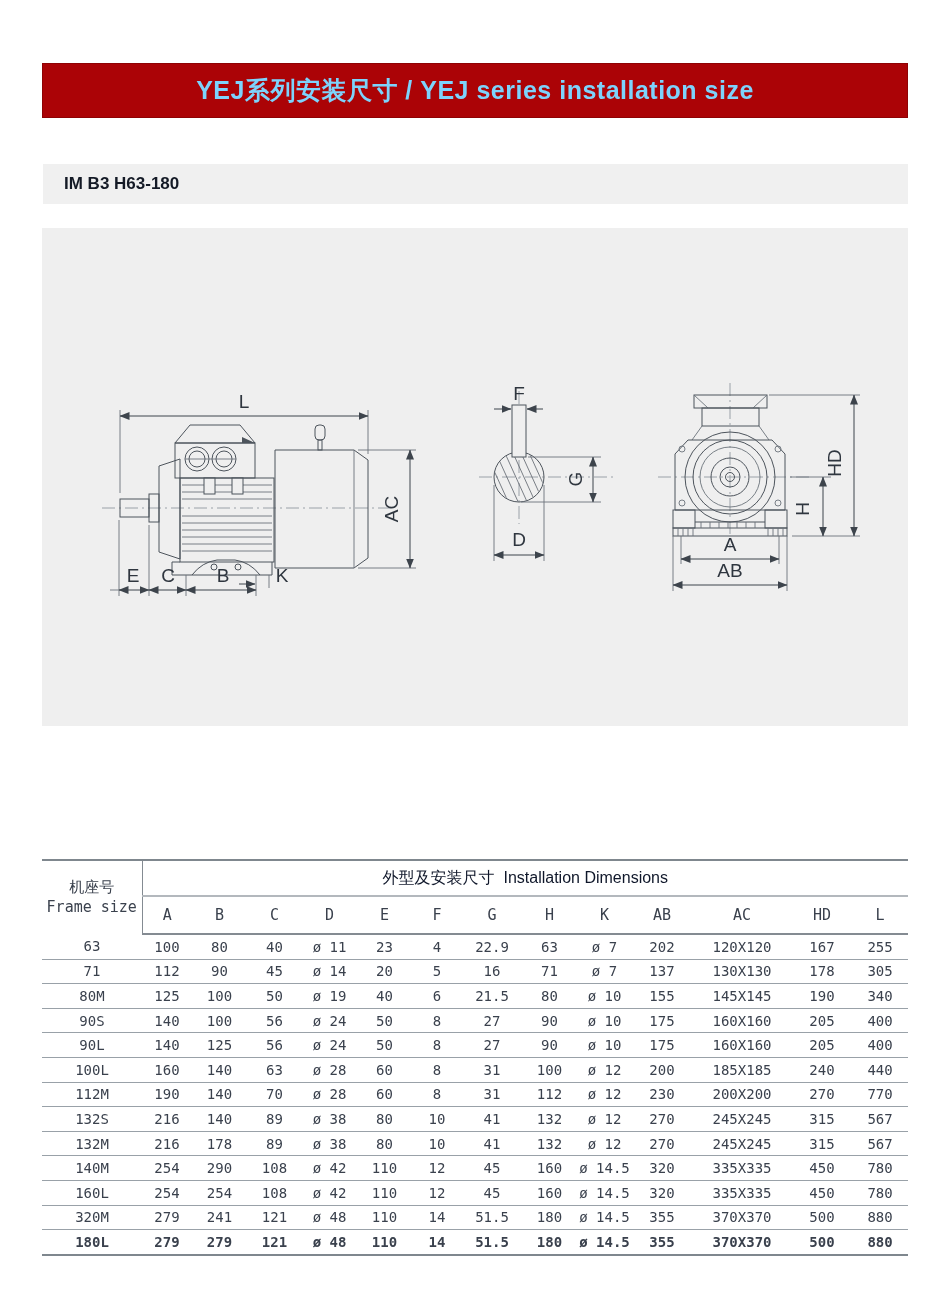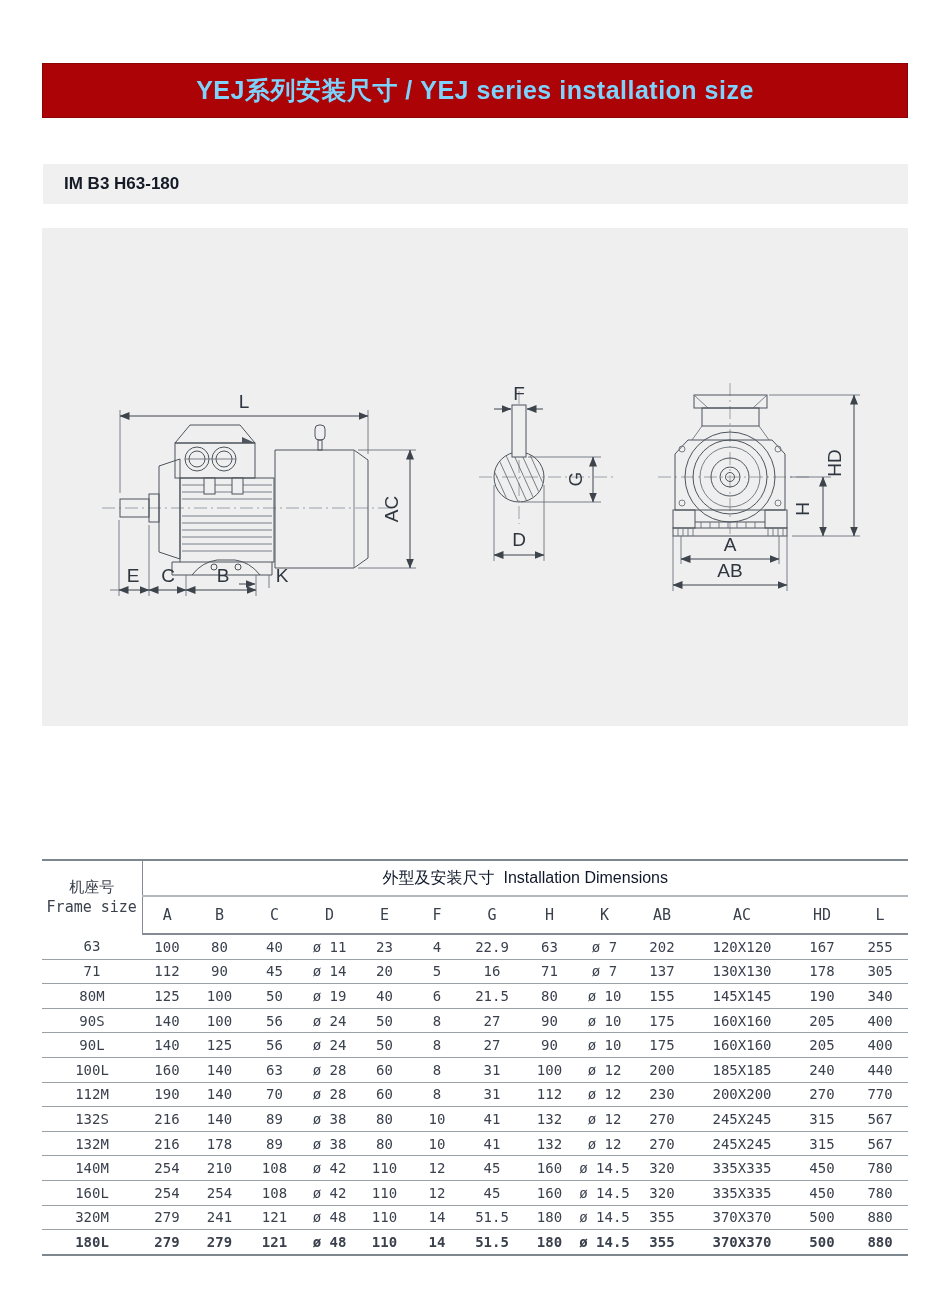--- a/index.html
+++ b/index.html
@@ -403,21 +403,21 @@
       <td>132</td>
       <td>ø 12</td>
       <td>270</td>
       <td>245X245</td>
       <td>315</td>
       <td>567</td>
     </tr>
         <tr>
       <td>140M</td>
       <td>254</td>
-      <td>210</td>
+      <td>290</td>
       <td>108</td>
       <td>ø 42</td>
       <td>110</td>
       <td>12</td>
       <td>45</td>
       <td>160</td>
       <td>ø 14.5</td>
       <td>320</td>
       <td>335X335</td>
       <td>450</td>

